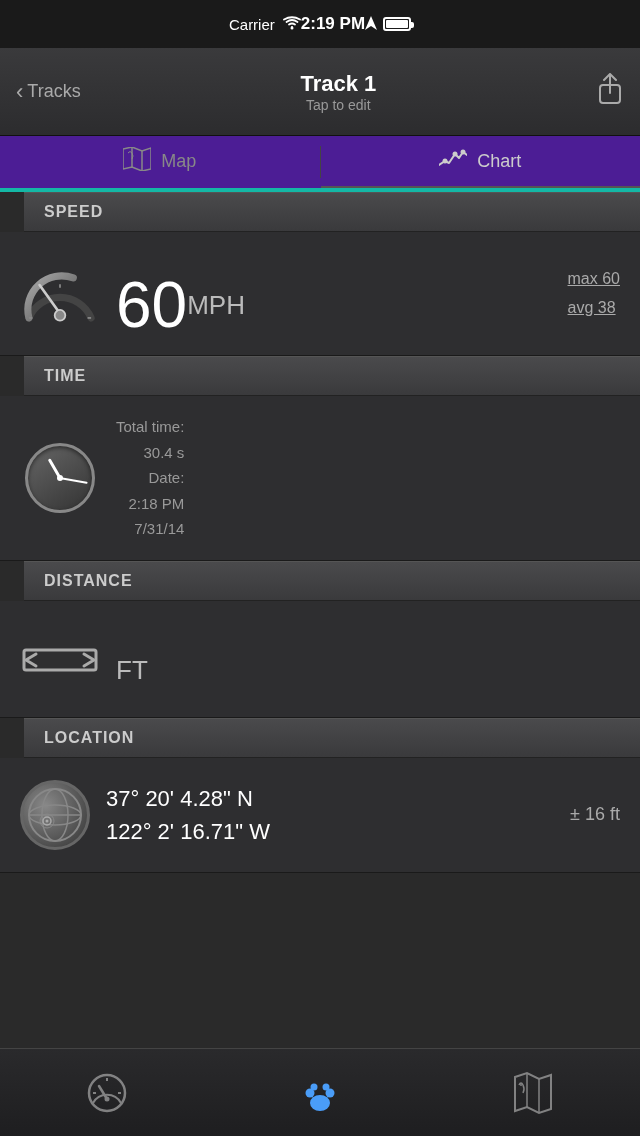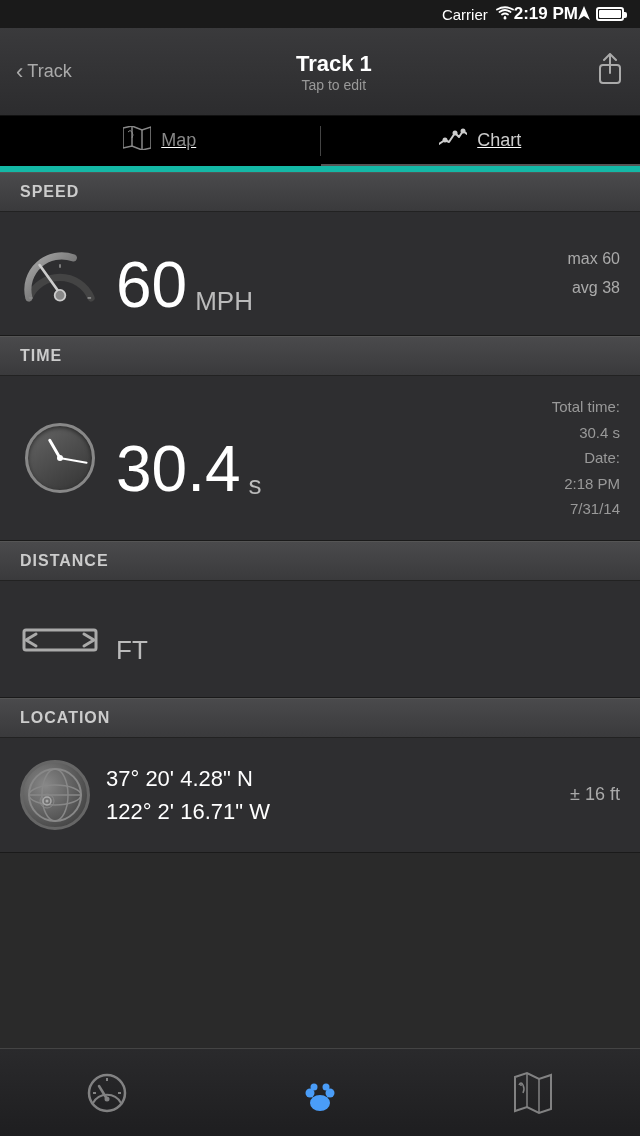--- a/index.html
+++ b/index.html
@@ -8,25 +8,25 @@
       width: 640px;
       height: 1136px;
       background: #2a2a2a;
       font-family: -apple-system, 'Helvetica Neue', Arial, sans-serif;
       color: #fff;
       overflow: hidden;
     }
 
     
     .status-bar {
-      height: 28px;
+      height: 48px;
       background: #1a1a1a;
       display: flex;
       align-items: center;
-      justify-content: flex-end;
+      justify-content: center;
       padding: 0 16px;
       font-size: 15px;
       color: #fff;
     }
     .status-left { display: flex; align-items: center; gap: 8px; }
     .status-center { font-size: 17px; font-weight: 600; }
     .status-right { display: flex; align-items: center; gap: 6px; }
     .wifi-icon { font-size: 13px; }
     .battery-icon {
       display: inline-block;
@@ -84,24 +84,23 @@
     }
     .nav-action {
       color: #aaa;
       font-size: 22px;
       cursor: pointer;
     }
 
     
     .tab-bar {
       height: 56px;
-      background: #000000;
-      display: flex;
-      border-bottom: 6px solid #14b8a6;
-      text-decoration: underline;
+      background: #4c1d95;
+      display: flex;
+      border-bottom: 4px solid #14b8a6;
     }
     .tab-item {
       flex: 1;
       display: flex;
       align-items: center;
       justify-content: center;
       gap: 10px;
       font-size: 18px;
       color: #888;
       cursor: pointer;
@@ -122,20 +121,21 @@
     .section-header {
       background: linear-gradient(to bottom, #4a4a4c, #3a3a3c);
       padding: 10px 20px;
       font-size: 16px;
       font-weight: 600;
       color: #ccc;
       letter-spacing: 1px;
       text-transform: uppercase;
       border-top: 1px solid #555;
       border-bottom: 1px solid #222;
+      margin-left: 24px;
     }
 
     
     .metric-row {
       background: #2e2e30;
       padding: 18px 20px;
       display: flex;
       align-items: center;
       gap: 16px;
       border-bottom: 1px solid #1a1a1a;
@@ -144,40 +144,40 @@
       width: 80px;
       height: 80px;
       flex-shrink: 0;
       display: flex;
       align-items: center;
       justify-content: center;
     }
     .metric-main {
       flex: 1;
       display: flex;
-      align-items: flex-end;
-      gap: 8px;
+      align-items: center;
       margin-top: 23px;
     }
     .metric-value {
       font-size: 64px;
       font-weight: 300;
       color: #fff;
       line-height: 1;
     }
     .metric-unit {
       font-size: 26px;
       font-weight: 400;
       color: #bbb;
     }
     .metric-side {
-      text-align: right;
+      text-align: left;
       font-size: 16px;
       color: #aaa;
       line-height: 1.8;
+      text-decoration: underline;
     }
 
     
     .speedometer svg { display: block; }
 
     
     .clock-icon {
       width: 70px; height: 70px;
       border-radius: 50%;
       background: linear-gradient(145deg, #666, #333);
@@ -309,21 +309,21 @@
     </span>
     <div class="battery-icon">
       <div class="battery-fill"></div>
     </div>
   </div>
 </div>
 
 <div class="nav-bar">
   <div class="nav-back">
     <span class="nav-back-chevron">‹</span>
-    <span>Track</span>
+    <span>Tracks</span>
   </div>
   <div class="nav-title">
     <div class="nav-title-main">Track 1</div>
     <div class="nav-title-sub">Tap to edit</div>
   </div>
   <div class="nav-action">
     <svg width="28" height="32" viewBox="0 0 28 32">
       <rect x="4" y="12" width="20" height="18" rx="3" fill="none" stroke="#aaa" stroke-width="2"></rect>
       <path d="M14 2 L14 20" stroke="#aaa" stroke-width="2" stroke-linecap="round"></path>
       <path d="M8 7 L14 1 L20 7" stroke="#aaa" stroke-width="2" fill="none" stroke-linecap="round" stroke-linejoin="round"></path>
@@ -397,24 +397,20 @@
   <span>TIME</span>
 </div>
 <div class="metric-row">
   <div class="metric-icon">
     <div class="clock-icon">
       <div class="clock-hand-hour"></div>
       <div class="clock-hand-min"></div>
       <div class="clock-center"></div>
     </div>
   </div>
-  <div class="metric-main">
-    <span class="metric-value">30.4</span>
-    <span class="metric-unit">s</span>
-  </div>
   <div class="time-meta">
     <div>Total time:</div>
     <div>30.4 s</div>
     <div>Date:</div>
     <div>2:18 PM</div>
     <div>7/31/14</div>
   </div>
 </div>
 
 <div class="section-header">

